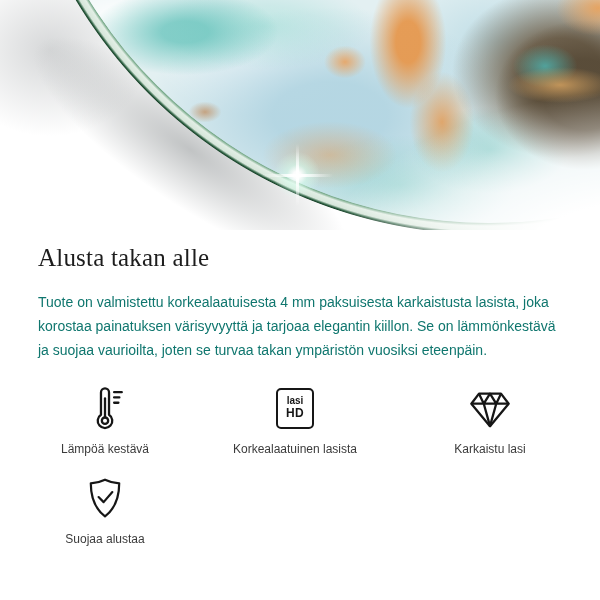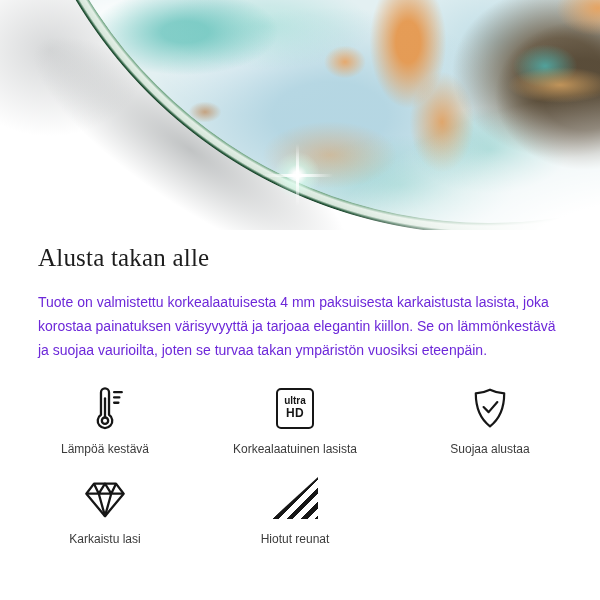--- a/index.html
+++ b/index.html
@@ -46,21 +46,21 @@
         background:linear-gradient(90deg,rgba(255,255,255,0),rgba(255,255,255,.95) 42%,#fff 50%,rgba(255,255,255,.95) 58%,rgba(255,255,255,0));}
   .sparkle::after{content:"";position:absolute;top:5px;bottom:5px;left:34.5px;width:3px;
         background:linear-gradient(180deg,rgba(255,255,255,0),rgba(255,255,255,.95) 42%,#fff 50%,rgba(255,255,255,.95) 58%,rgba(255,255,255,0));}
   .white-fade{left:0;top:0;width:600px;height:230px;
         background:radial-gradient(520px 310px at 655px 300px,#ffffff 32%,rgba(255,255,255,0) 68%);}
 
   
   .title{margin:0;padding:10px 44px 0 38px;
         font-family:"Liberation Serif","DejaVu Serif",serif;font-weight:500;
         font-size:25px;line-height:35px;color:#1d1d1d;letter-spacing:.2px;}
-  .descr{margin:15px 34px 0 38px;font-size:14px;line-height:24px;color:#6d28d9;}
+  .descr{margin:15px 34px 0 38px;font-size:14px;line-height:24px;color:#0f766e;}
 
   
   .features{margin:21px 30px 0 30px;display:grid;
         grid-template-columns:150px 230px 160px;row-gap:17px;}
   .feature{display:flex;flex-direction:column;align-items:center;}
   .icon-wrap{height:50px;display:flex;align-items:center;justify-content:center;}
   .feat-label{margin-top:9px;font-size:12px;color:#3b3b3b;text-align:left;line-height:14px;}
   .ic{stroke:#161616;fill:none;stroke-width:2.4;}
 
   
@@ -116,49 +116,43 @@
           <line class="ic" stroke-width="2.2" stroke-linecap="round" x1="33.5" y1="13" x2="39" y2="13"></line>
           <line class="ic" stroke-width="2.2" stroke-linecap="round" x1="33.5" y1="18.5" x2="38" y2="18.5"></line>
         </svg>
       </div>
       <div class="feat-label">Lämpöä kestävä</div>
     </div>
 
     <div class="feature">
       <div class="icon-wrap">
         <div class="uhd-box">
-          <span class="uhd-top">ultra</span>
+          <span class="uhd-top">lasi</span>
           <span class="uhd-bottom">HD</span>
         </div>
       </div>
       <div class="feat-label">Korkealaatuinen lasista</div>
-    </div>
-
-    <div class="feature">
-      <div class="icon-wrap">
-        <svg width="44" height="44" viewBox="0 0 48 48">
-          <path class="ic" stroke-linejoin="round" d="M24 4 C29 6.5 34 7.5 39.5 8 C39.5 24 34 36.5 24 44 C14 36.5 8.5 24 8.5 8 C14 7.5 19 6.5 24 4 Z"></path>
-          <path class="ic" stroke-width="2.6" stroke-linecap="round" stroke-linejoin="round" d="M17 23 L22.5 28.5 L32 17.5"></path>
-        </svg>
-      </div>
-      <div class="feat-label">Suojaa alustaa</div>
     </div>
 
     <div class="feature">
       <div class="icon-wrap">
         <svg width="46" height="44" viewBox="0 0 48 46">
           <path class="ic" stroke-width="2.2" stroke-linejoin="round" d="M12.5 8 L35.5 8 L43.5 18.5 L24 42 L4.5 18.5 Z"></path>
           <path class="ic" stroke-width="2.2" stroke-linejoin="round" d="M4.5 18.5 H43.5 M12.5 8 L17.5 18.5 L24 42 M35.5 8 L30.5 18.5 L24 42 M17.5 18.5 L24 8 L30.5 18.5"></path>
         </svg>
       </div>
       <div class="feat-label">Karkaistu lasi</div>
     </div>
 
     <div class="feature">
       <div class="icon-wrap">
-        <div class="hatch-tri"></div>
+        <svg width="44" height="44" viewBox="0 0 48 48">
+          <path class="ic" stroke-linejoin="round" d="M24 4 C29 6.5 34 7.5 39.5 8 C39.5 24 34 36.5 24 44 C14 36.5 8.5 24 8.5 8 C14 7.5 19 6.5 24 4 Z"></path>
+          <path class="ic" stroke-width="2.6" stroke-linecap="round" stroke-linejoin="round" d="M17 23 L22.5 28.5 L32 17.5"></path>
+        </svg>
       </div>
-      <div class="feat-label">Hiotut reunat</div>
+      <div class="feat-label">Suojaa alustaa</div>
     </div>
+
 
 
   </div>
 </div>
 
 </body></html>

